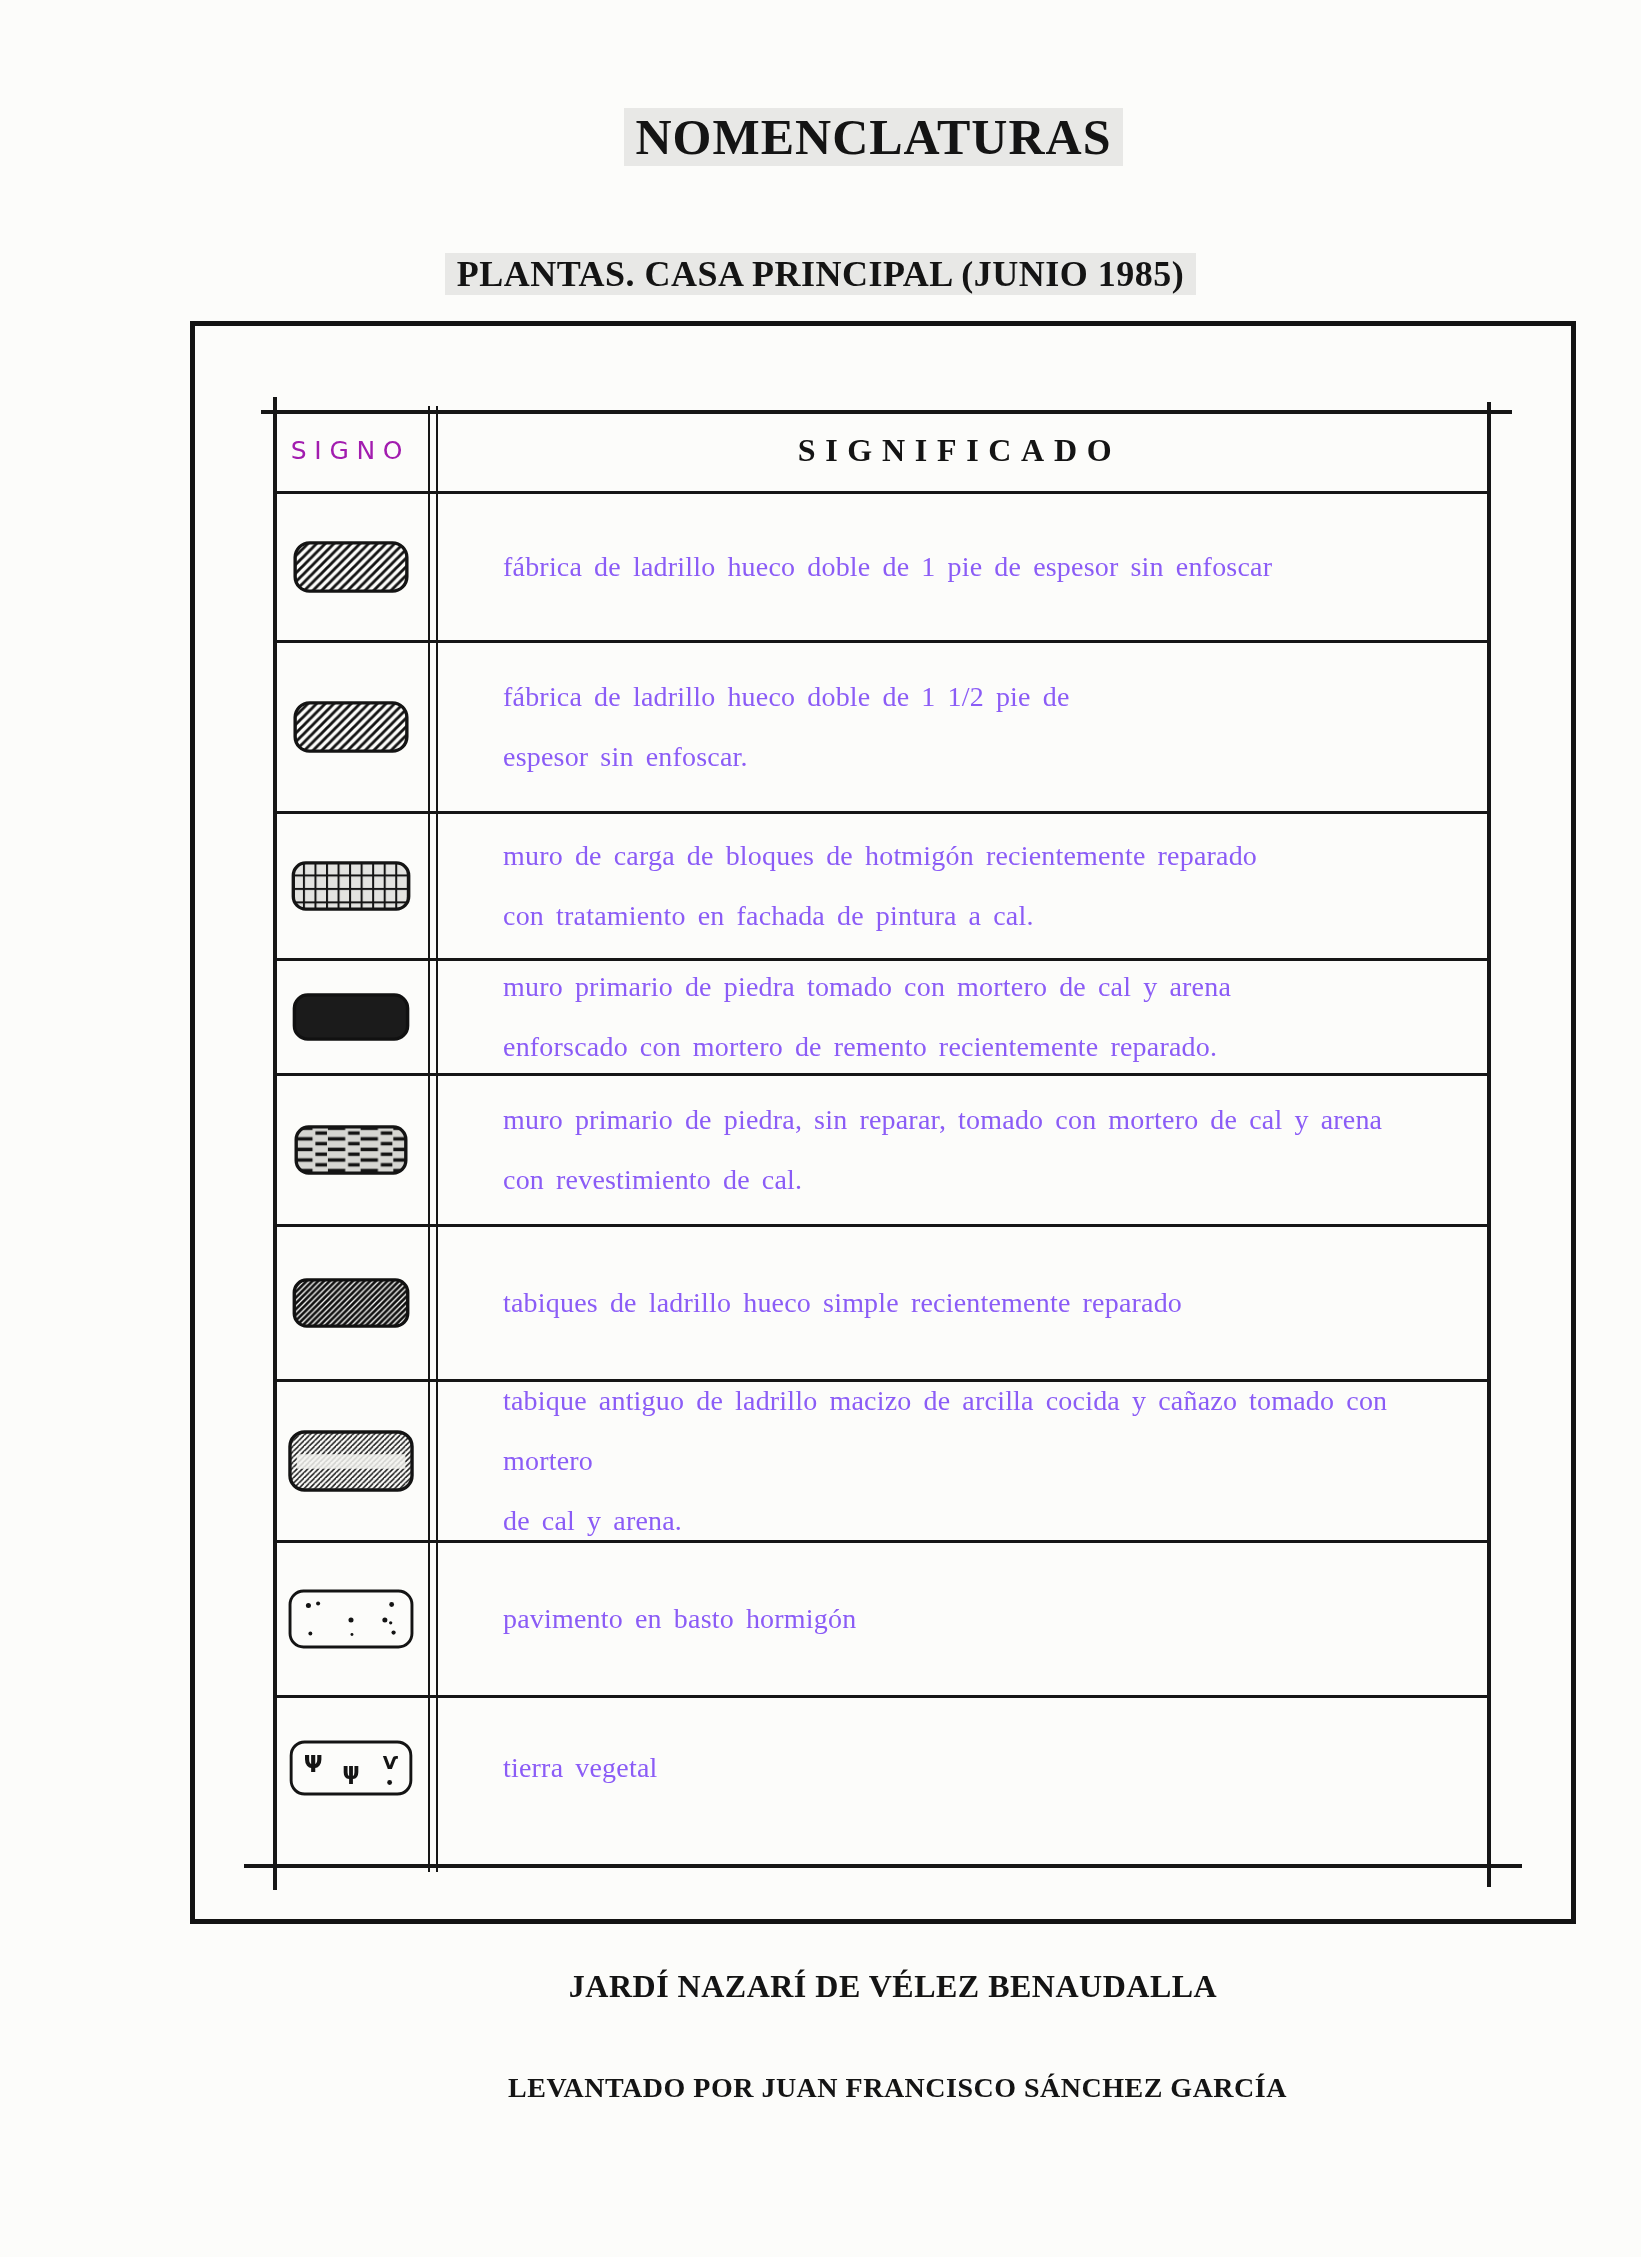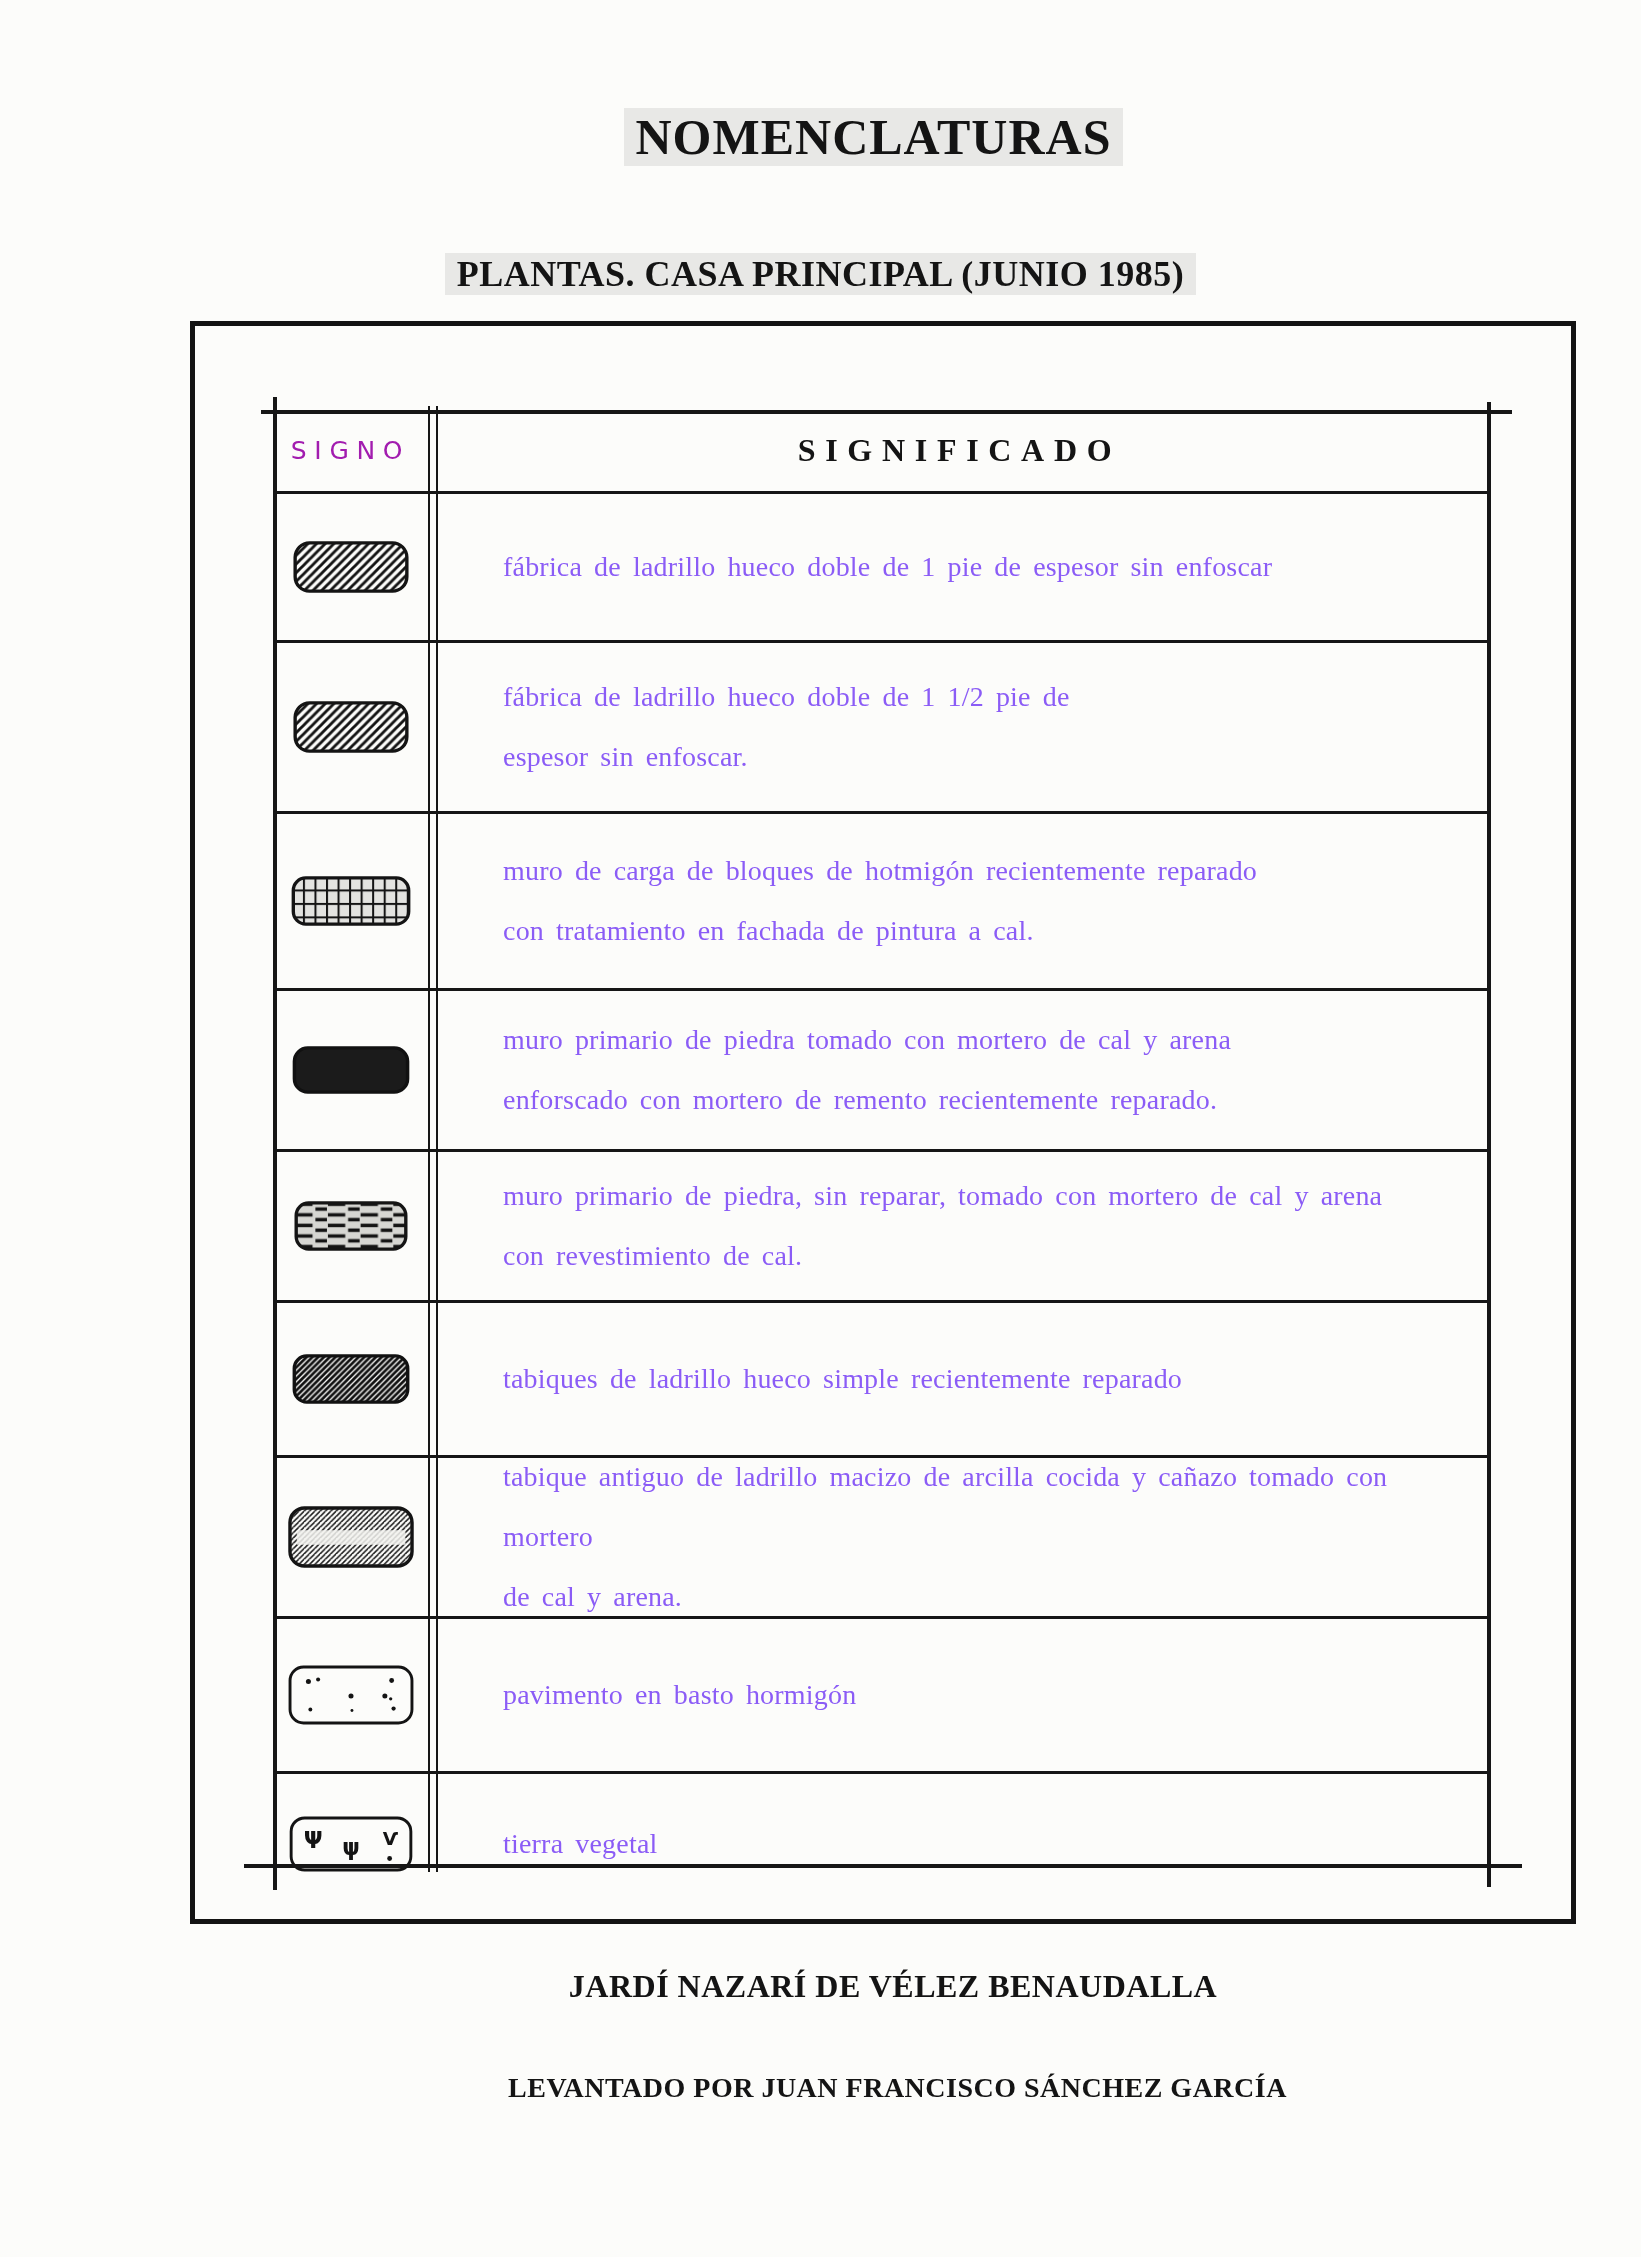--- a/index.html
+++ b/index.html
@@ -118,33 +118,33 @@
       <svg class="sym" width="116" height="52" viewBox="0 0 120 54">
         <rect x="2" y="2" width="116" height="50" rx="15" fill="url(#pDiag)" stroke="#141414" stroke-width="3.5"></rect>
       </svg>
     </div>
     <div class="cell-text">
       <div>fábrica de ladrillo hueco doble de 1 1/2 pie de</div>
       <div>espesor sin enfoscar.</div>
     </div>
   </div>
 
-  <div class="t-row" style="height:177px">
+  <div class="t-row" style="height:147px">
     <div class="cell-sign">
       <svg class="sym" width="120" height="50" viewBox="0 0 124 52">
         <rect x="2" y="2" width="120" height="48" rx="13" fill="url(#pGrid)" stroke="#141414" stroke-width="3.5"></rect>
       </svg>
     </div>
     <div class="cell-text">
       <div>muro de carga de bloques de hotmigón recientemente reparado</div>
       <div>con tratamiento en fachada de pintura a cal.</div>
     </div>
   </div>
 
-  <div class="t-row" style="height:161px">
+  <div class="t-row" style="height:115px">
     <div class="cell-sign">
       <svg class="sym" width="118" height="48" viewBox="0 0 122 50">
         <rect x="2" y="2" width="118" height="46" rx="14" fill="#1b1b1b" stroke="#111" stroke-width="3.5"></rect>
       </svg>
     </div>
     <div class="cell-text">
       <div>muro primario de piedra tomado con mortero de cal y arena</div>
       <div>enforscado con mortero de remento recientemente reparado.</div>
     </div>
   </div>

